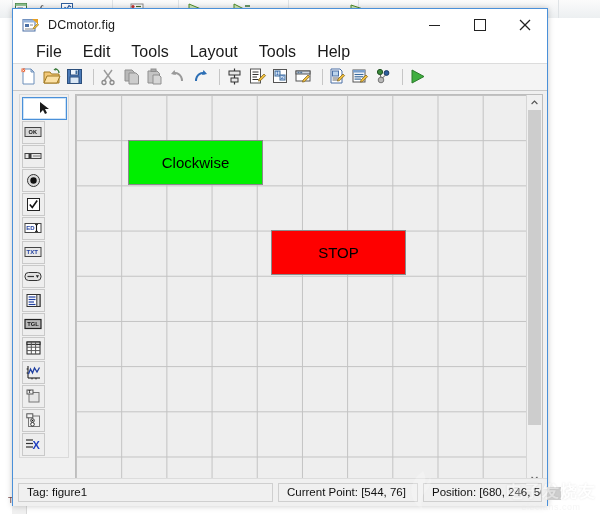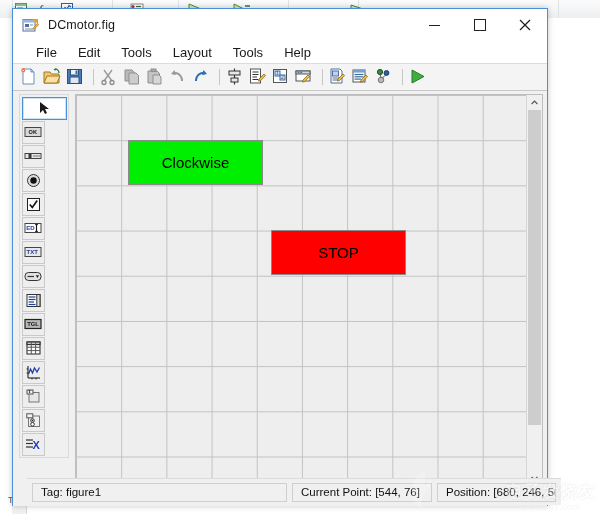--- a/index.html
+++ b/index.html
@@ -65,21 +65,21 @@
   .wb-min{width:11px;height:1px;background:#222;display:block;}
   .wb-max{width:10px;height:10px;border:1px solid #222;display:block;}
   .wb-close svg{display:block;}
 
   
   .menubar{
     height:22px;background:#ffffff;display:flex;align-items:center;
     padding-left:14px;
   }
   .menu-item{
-    font-size:13px;color:#1a1a1a;padding:2px 9px;margin-right:3px;
+    font-size:16px;color:#1a1a1a;padding:2px 9px;margin-right:3px;
   }
 
   
   .toolbar{
     height:26px;background:#f4f4f4;
     border-top:1px solid #dcdcdc;border-bottom:1px solid #c8c8c8;
     display:flex;align-items:center;padding-left:6px;
   }
   .tbtn{width:21px;height:21px;position:relative;margin-right:2px;}
   .tsep{width:1px;height:16px;background:#c6c6c6;margin:0 5px;}
@@ -143,21 +143,21 @@
   .corner{position:absolute;right:0;bottom:0;width:15px;height:15px;background:#f0f0f0;}
   .sb-arrow{
     position:absolute;display:flex;align-items:center;justify-content:center;
     color:#555;font-size:9px;width:15px;height:15px;
   }
   .vthumb{position:absolute;left:1px;right:1px;top:15px;height:315px;background:#cdcdcd;}
   .hthumb{position:absolute;top:1px;bottom:1px;left:15px;width:470px;background:#cdcdcd;}
 
   
   .statusbar{
-    position:absolute;left:14px;bottom:0;width:100%;height:27px;
+    position:absolute;left:0;bottom:0;width:100%;height:27px;
     background:#f0f0f0;border-top:1px solid #dcdcdc;
     display:flex;align-items:center;box-sizing:border-box;padding:3px 5px;
   }
   .spane{
     height:19px;border:1px solid #cfcfcf;background:#f0f0f0;
     display:flex;align-items:center;padding:0 8px;
     font-size:11.5px;color:#111;box-sizing:border-box;margin-right:5px;
     white-space:nowrap;overflow:hidden;
   }
   .spane.tag{width:255px;}

